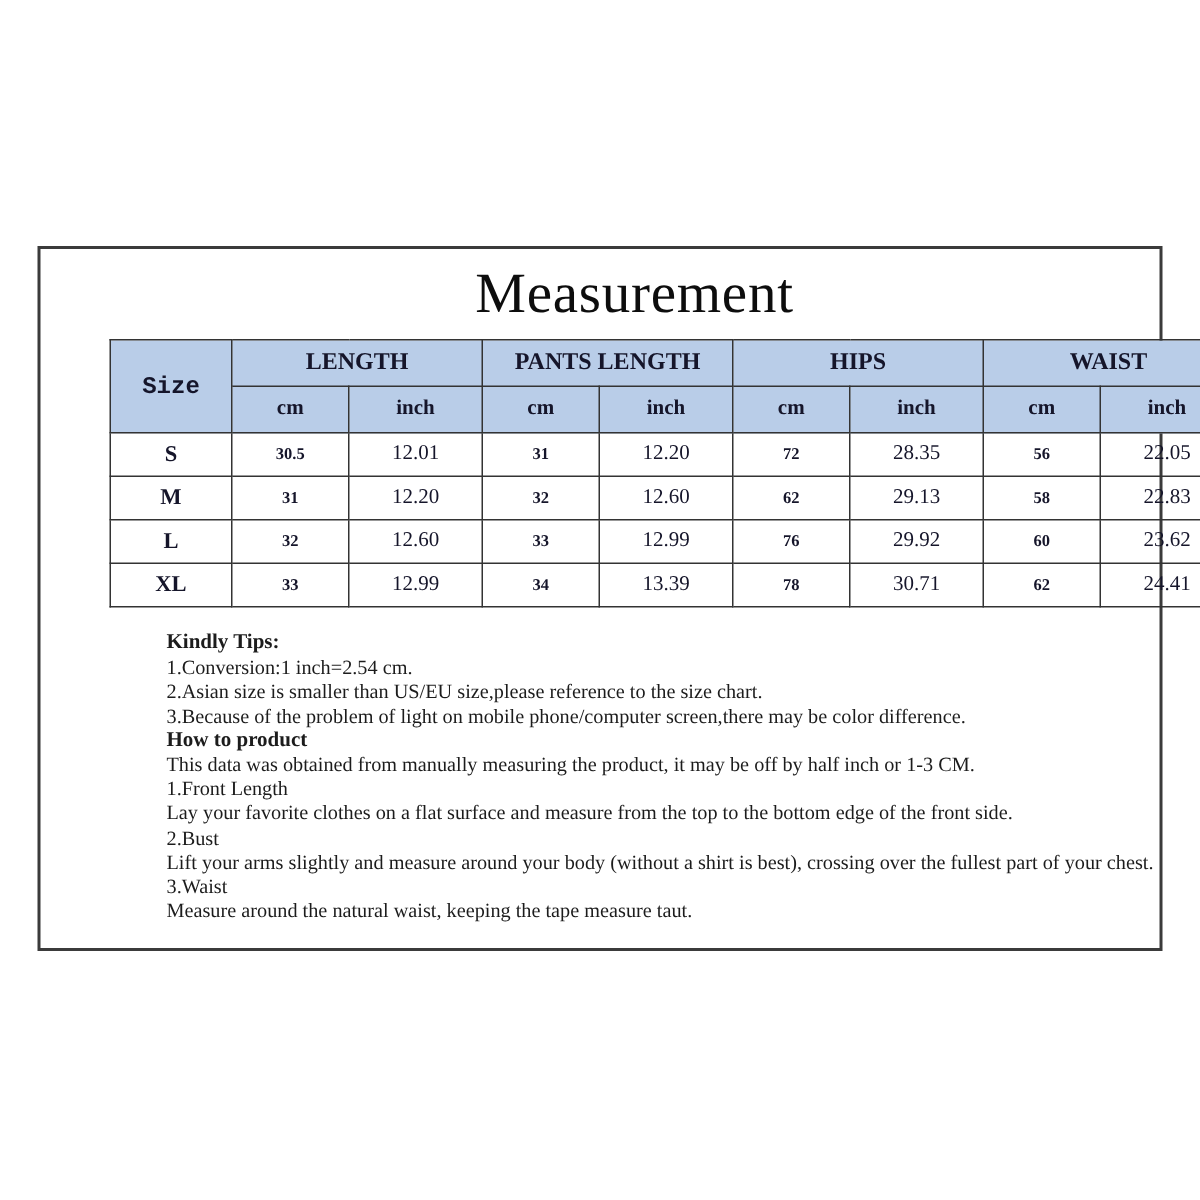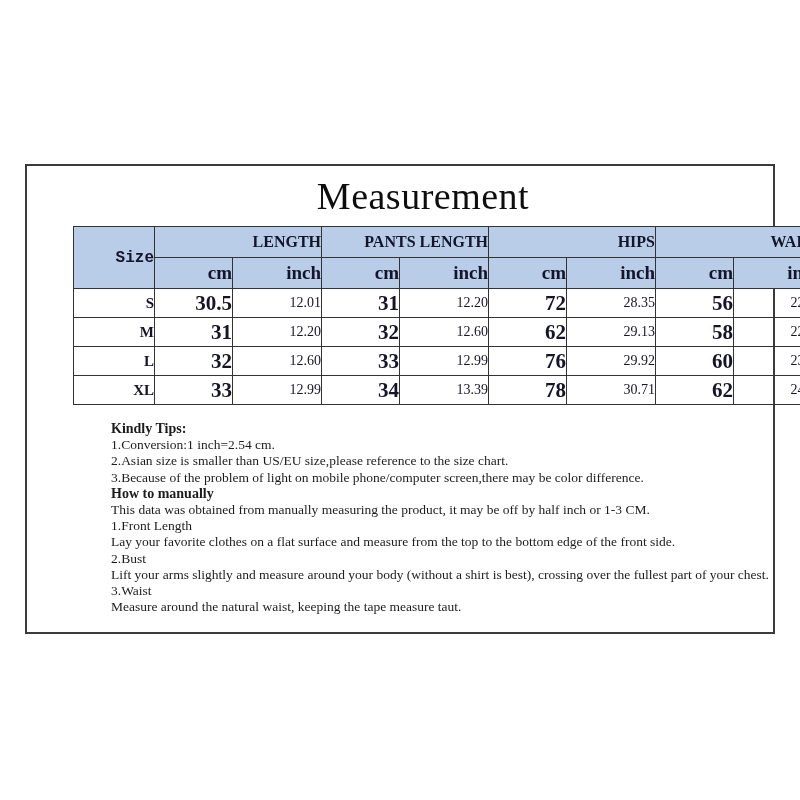--- a/index.html
+++ b/index.html
@@ -20,30 +20,30 @@
   .title-row{
     height:60px;display:flex;align-items:center;justify-content:center;
   }
   .title-row .title{
     font-size:38px;font-weight:400;color:var(--title-text);letter-spacing:.5px;
   }
   table.size-chart{
     width:100%;border-collapse:collapse;table-layout:fixed;
   }
   table.size-chart th,table.size-chart td{
-    border:1.6px solid var(--border);text-align:right;vertical-align:middle;
+    border:1.6px solid var(--border);text-align:center;vertical-align:middle;
     padding:0;color:#15152a;
   }
   thead th{background:var(--header-bg);}
   th.size-head{font-size:16px;font-weight:700;font-family:Liberation Mono, monospace;}
   th.group-head{font-size:16px;font-weight:700;height:30px;}
-  th.unit-head{font-size:19px;font-weight:700;height:30px;}
+  th.unit-head{font-size:14px;font-weight:700;height:30px;}
   tbody tr{height:29px;}
   tbody th.size-cell{font-size:15px;font-weight:700;background:#ffffff;}
-  tbody td.cm{font-size:21px;font-weight:700;margin-top:48px;}
+  tbody td.cm{font-size:11px;font-weight:700;margin-top:48px;}
   tbody td.in{font-size:14px;font-weight:400;}
   .tips{
     padding:16px 22px 0 38px;font-size:13.5px;line-height:16.2px;color:var(--body-text);
   }
   .tips .bold{font-weight:700;font-size:14px;}
   .tip-line{white-space:nowrap;}
 </style>
 </head>
 <body>
 
@@ -130,21 +130,21 @@
         <td class="in">24.41</td>
       </tr>
     </tbody>
   </table>
 
   <div class="tips">
     <div class="tip-line bold">Kindly Tips:</div>
     <div class="tip-line">1.Conversion:1 inch=2.54 cm.</div>
     <div class="tip-line">2.Asian size is smaller than US/EU size,please reference to the size chart.</div>
     <div class="tip-line">3.Because of the problem of light on mobile phone/computer screen,there may be color difference.</div>
-    <div class="tip-line bold">How to manually</div>
+    <div class="tip-line bold">How to product</div>
     <div class="tip-line">This data was obtained from manually measuring the product, it may be off by half inch or 1-3 CM.</div>
     <div class="tip-line">1.Front Length</div>
     <div class="tip-line">Lay your favorite clothes on a flat surface and measure from the top to the bottom edge of the front side.</div>
     <div class="tip-line">2.Bust</div>
     <div class="tip-line">Lift your arms slightly and measure around your body (without a shirt is best), crossing over the fullest part of your chest.</div>
     <div class="tip-line">3.Waist</div>
     <div class="tip-line">Measure around the natural waist, keeping the tape measure taut.</div>
   </div>
 
 </div>

